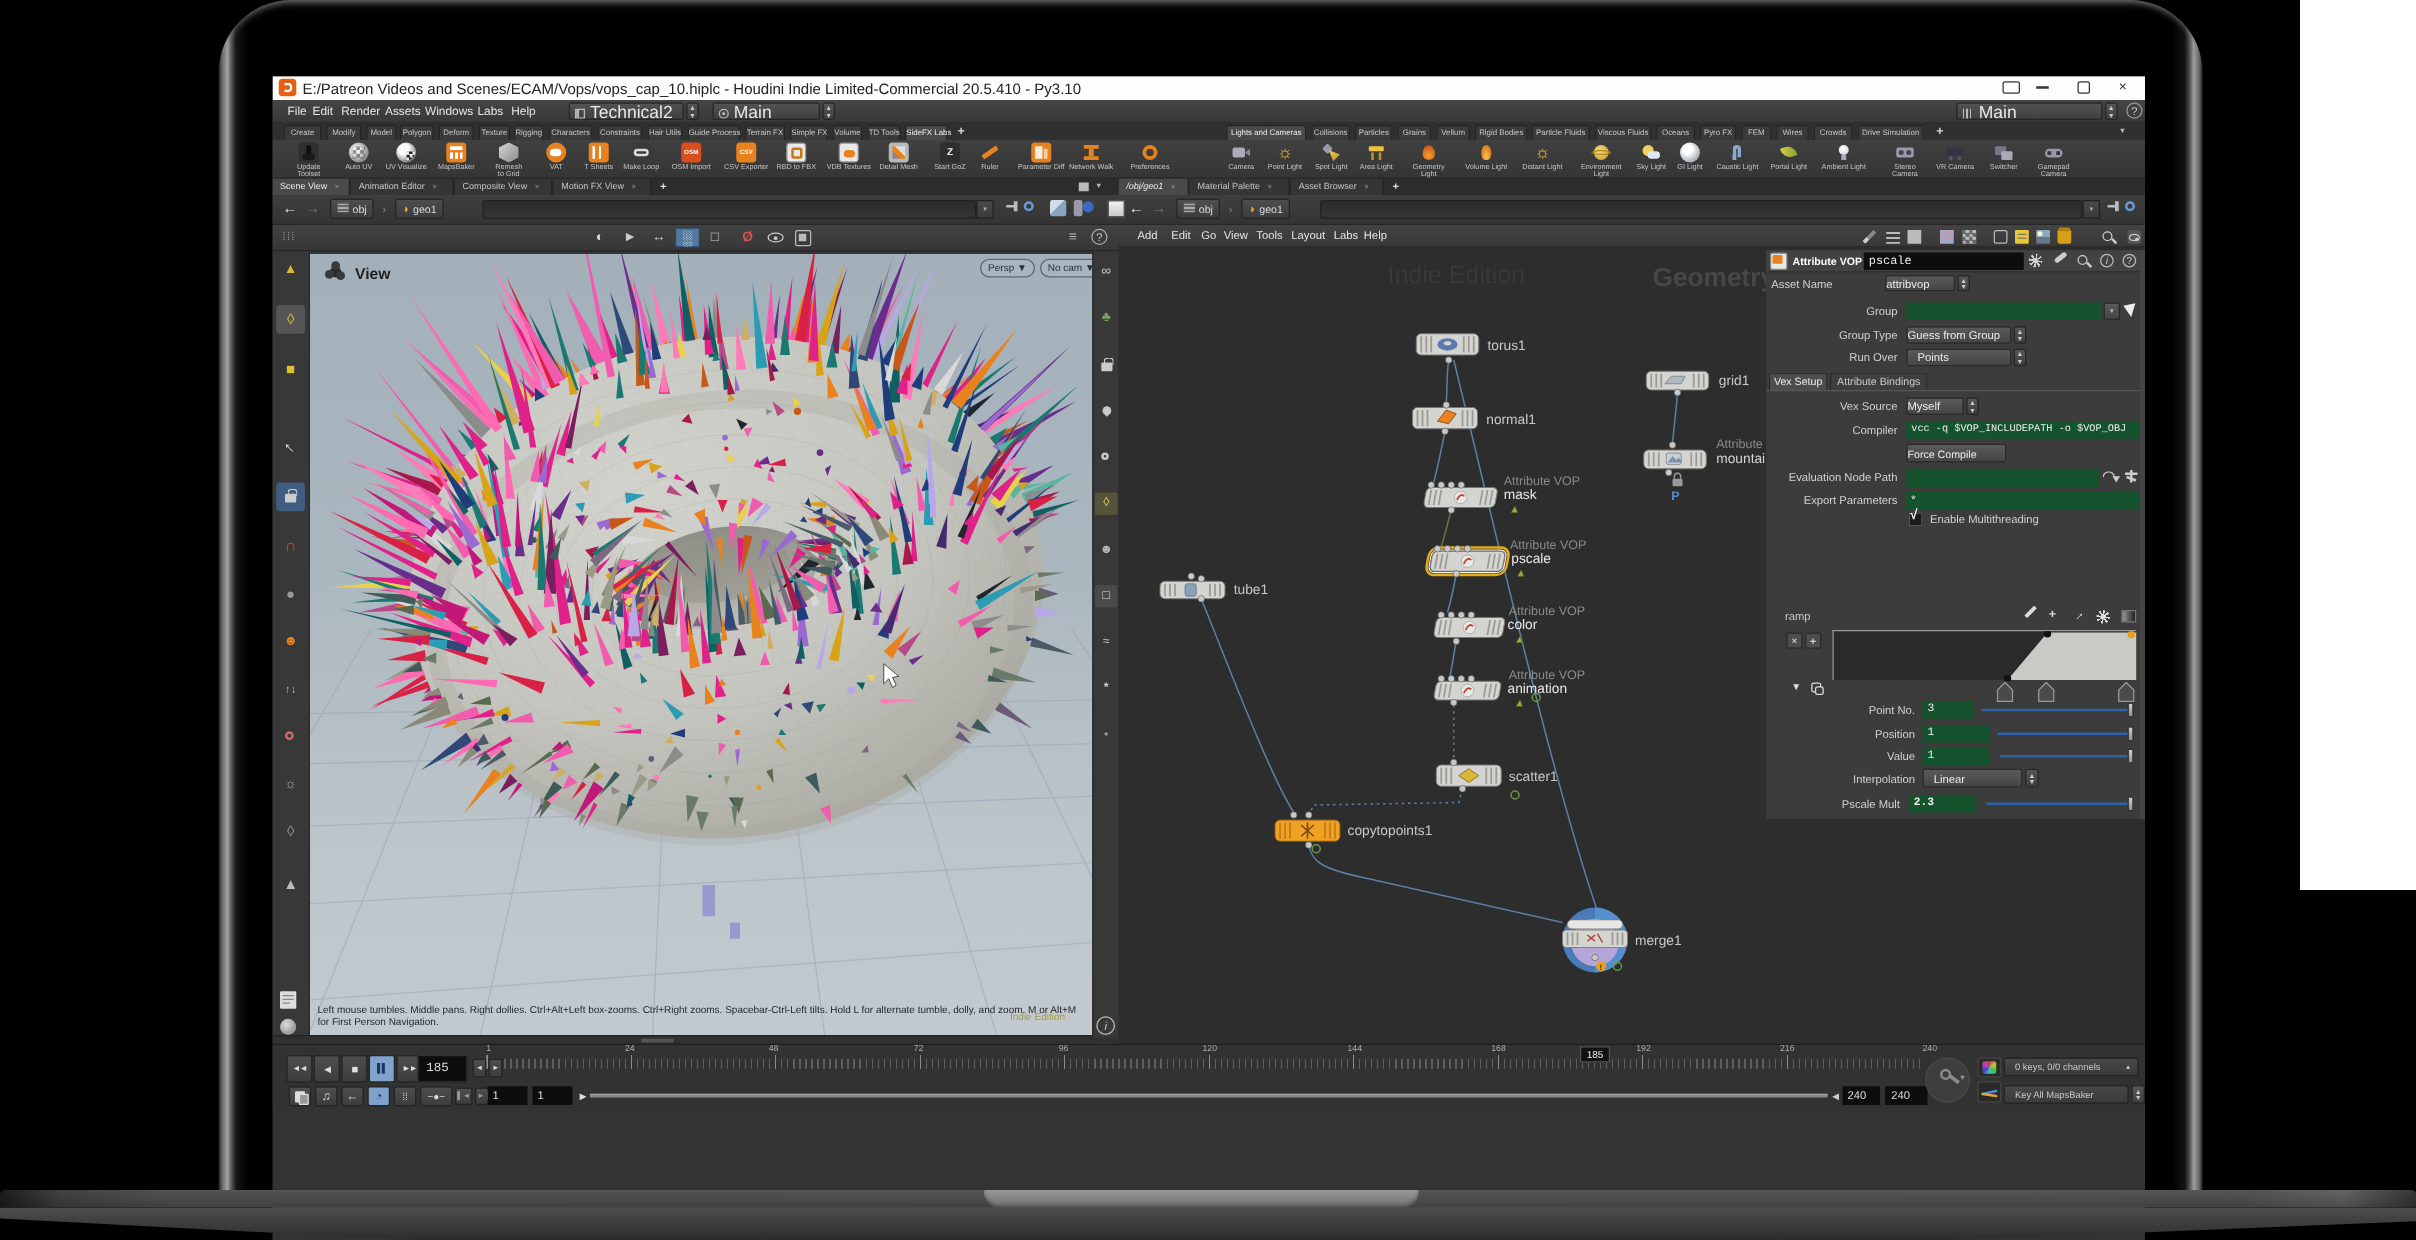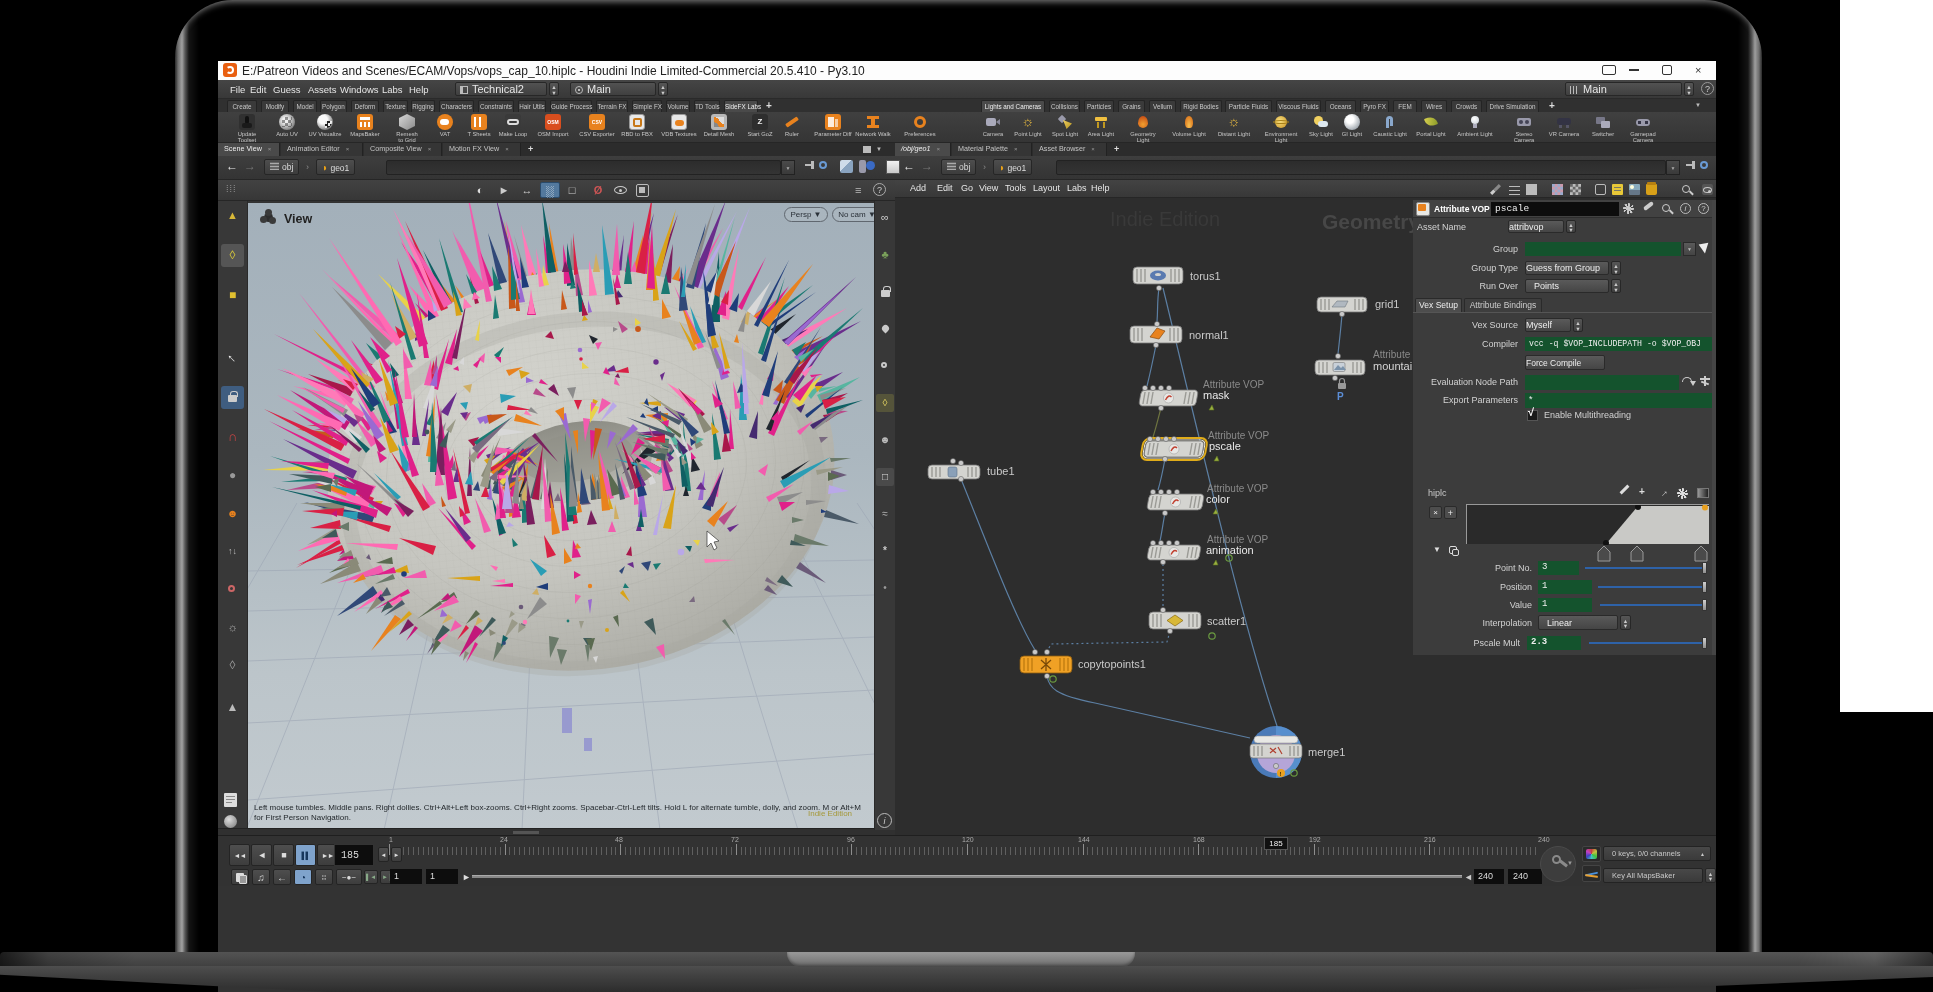--- a/index.html
+++ b/index.html
@@ -17,21 +17,21 @@
   background:linear-gradient(180deg,#4e4e4e 0%,#404040 40%,#353535 75%,#2c2c2c 100%);
   clip-path:polygon(0 0,100% 0,100% 42%,81% 100%,17% 100%,0 34%)}
 #notch{left:787px;top:952px;width:348px;height:15px;
   background:linear-gradient(180deg,#999 0%,#808080 55%,#636363 100%);
   border-radius:0 0 14px 14px; box-shadow:inset 0 -2px 3px rgba(0,0,0,.3)}
 #screen{left:218px;top:61px;width:1498px;height:956px;background:#333;overflow:hidden;font-size:9px;color:#ccc}
 #titlebar{left:0;top:0;width:1498px;height:19px;background:#fdfdfd;color:#1c1c1c}
 #titlebar .t{position:absolute;left:24px;top:3px;font-size:12px;color:#222}
 #menubar{left:0;top:19px;width:1498px;height:19px;background:linear-gradient(#454545,#383838);border-bottom:1px solid #2a2a2a}
 .menuitem{position:absolute;top:4px;font-size:9.5px;color:#e6e6e6}
-.combo{position:absolute;background:linear-gradient(#525252,#404040);border:1px solid #272727;border-radius:2px;color:#e8e8e8;font-size:11px;overflow:hidden;white-space:nowrap}
+.combo{position:absolute;background:linear-gradient(#525252,#404040);border:1px solid #272727;border-radius:2px;color:#e8e8e8;font-size:14px;overflow:hidden;white-space:nowrap}
 .spin{position:absolute;background:linear-gradient(#565656,#3f3f3f);border:1px solid #272727;border-radius:2px;color:#ccc;font-size:5.5px;text-align:center;line-height:5.5px}
 #shelftabs{left:0;top:38px;width:1498px;height:13px;background:#303030}
 .stab{position:absolute;top:1px;height:12px;background:#3a3a3a;border:1px solid #242424;border-bottom:none;color:#c9c9c9;font-size:6.3px;line-height:11px;text-align:center;border-radius:2px 2px 0 0;white-space:nowrap}
 .stab.on{background:#4a4a4a;color:#eee}
 #shelf{left:0;top:51px;width:1498px;height:31px;background:linear-gradient(#404040,#353535);border-bottom:1px solid #262626}
 .tool{position:absolute;top:1px;width:46px;height:29px;text-align:center;color:#c6c6c6;font-size:5.8px;line-height:6.2px}
 .tool .ic{display:block;position:relative;margin:1px auto 1px auto;width:16px;height:16px;border-radius:3px}
 #panetabs{left:0;top:82px;width:1498px;height:13px;background:#2c2c2c}
 .ptab{position:absolute;top:0;height:13px;background:#353535;border-right:1px solid #222;color:#c5c5c5;font-size:7.2px;line-height:12px;padding:0 6px;white-space:nowrap}
 .ptab.on{background:#4a4a4a;color:#eee}
@@ -78,21 +78,21 @@
 <div class="abs" style="left:8px;top:5px;width:8px;height:8px;border-radius:50%;border:2px solid #fff;border-left-color:transparent"></div>
 <div class="t">E:/Patreon Videos and Scenes/ECAM/Vops/vops_cap_10.hiplc - Houdini Indie Limited-Commercial 20.5.410 - Py3.10</div>
 <div class="abs" style="left:1384px;top:4px;width:14px;height:10px;border:1.5px solid #333;border-radius:2px"></div>
 <div class="abs" style="left:1411px;top:8px;width:10px;height:2px;background:#333"></div>
 <div class="abs" style="left:1444px;top:4px;width:10px;height:10px;border:1.5px solid #333;border-radius:2px"></div>
 <div class="abs" style="left:1477px;top:3px;font-size:11px;color:#333">×</div>
 </div>
 <div class="abs" id="menubar">
 <div class="menuitem" style="left:12px">File</div>
 <div class="menuitem" style="left:32px">Edit</div>
-<div class="menuitem" style="left:55px">Guess</div>
+<div class="menuitem" style="left:55px">Render</div>
 <div class="menuitem" style="left:90px">Assets</div>
 <div class="menuitem" style="left:122px">Windows</div>
 <div class="menuitem" style="left:164px">Labs</div>
 <div class="menuitem" style="left:191px">Help</div>
 <div class="combo" style="left:237px;top:2px;width:92px;height:14px;line-height:13px"><span style="display:inline-block;width:8px;height:8px;border:1px solid #bbb;margin:0 4px -1px 4px;background:linear-gradient(90deg,#bbb 40%,transparent 40%)"></span>Technical2</div>
 <div class="spin" style="left:331px;top:2px;width:10px;height:14px;padding-top:2px">▲<br>▼</div>
 <div class="combo" style="left:352px;top:2px;width:86px;height:14px;line-height:13px"><span style="display:inline-block;width:8px;height:8px;border-radius:50%;border:1px solid #bbb;margin:0 4px -1px 4px;background:radial-gradient(circle,#bbb 25%,transparent 30%)"></span>Main</div>
 <div class="spin" style="left:440px;top:2px;width:10px;height:14px;padding-top:2px">▲<br>▼</div>
 <div class="combo" style="left:1347px;top:2px;width:117px;height:14px;line-height:13px"><span style="display:inline-block;width:9px;height:8px;background:repeating-linear-gradient(90deg,#bbb 0,#bbb 1px,transparent 1px,transparent 3px);margin:0 4px -1px 4px"></span>Main</div>
 <div class="spin" style="left:1466px;top:2px;width:10px;height:14px;padding-top:2px">▲<br>▼</div>
@@ -1532,21 +1532,21 @@
 <div class="abs" style="left:277px;top:181px;width:0;height:0;border-top:5px solid #ccc;border-left:3px solid transparent;border-right:3px solid transparent"></div>
 <div class="abs" style="left:287px;top:176px;width:10px;height:10px">
           <span style="position:absolute;left:4px;top:0;width:2px;height:10px;background:#ccc"></span>
           <span style="position:absolute;left:0;top:2px;width:10px;height:2px;background:#ccc"></span>
           <span style="position:absolute;left:1px;top:6px;width:8px;height:2px;background:#ccc;transform:rotate(20deg)"></span>
         </div>
 <div class="pbox" style="left:112px;top:193px;width:187px;height:15px">*</div>
 <div class="abs" style="left:114px;top:210px;width:11px;height:11px;background:#1a1a1a;border:1px solid #555"></div>
 <div class="abs" style="left:115px;top:206px;font-size:11px;color:#fff;font-weight:bold">√</div>
 <div class="abs" style="left:131px;top:210px;font-size:9px;color:#d2d2d2">Enable Multithreading</div>
-<div class="abs" style="left:15px;top:288px;font-size:9px;color:#c9c9c9">hiplc</div>
+<div class="abs" style="left:15px;top:288px;font-size:9px;color:#c9c9c9">ramp</div>
 <div class="abs" style="left:206px;top:288px;width:11px;height:3px;background:#ddd;transform:rotate(-45deg)"></div>
 <div class="abs" style="left:226px;top:286px;font-size:10px;color:#ddd;font-weight:bold">+</div>
 <div class="abs" style="left:245px;top:287px;font-size:10px;color:#ddd;transform:rotate(-45deg)">→</div>
 <div class="abs" style="left:264px;top:288px;width:11px;height:11px;background:radial-gradient(circle,#ddd 26%,transparent 30%),repeating-conic-gradient(#ddd 0 20deg,transparent 0 45deg);border-radius:50%"></div>
 <div class="abs" style="left:284px;top:288px;width:12px;height:10px;background:linear-gradient(90deg,#999,#222);border:1px solid #777"></div>
 <div class="abs" style="left:16px;top:306px;width:13px;height:13px;background:#4d4d4d;border:1px solid #2a2a2a;border-radius:2px;color:#eee;font-size:8px;text-align:center;line-height:12px">×</div>
 <div class="abs" style="left:31px;top:306px;width:13px;height:13px;background:#4d4d4d;border:1px solid #2a2a2a;border-radius:2px;color:#eee;font-size:9px;text-align:center;line-height:12px">+</div>
 <div class="abs" style="left:53px;top:304px;width:243px;height:40px;background:#2a2a2a;border-top:1px solid #999;border-left:1px solid #999">
 <svg width="243" height="40" viewBox="0 0 243 40" style="position:absolute;left:0;top:0">
 <polygon points="139,39 171,1 242,1 242,39" fill="#c9c9c6"></polygon>

